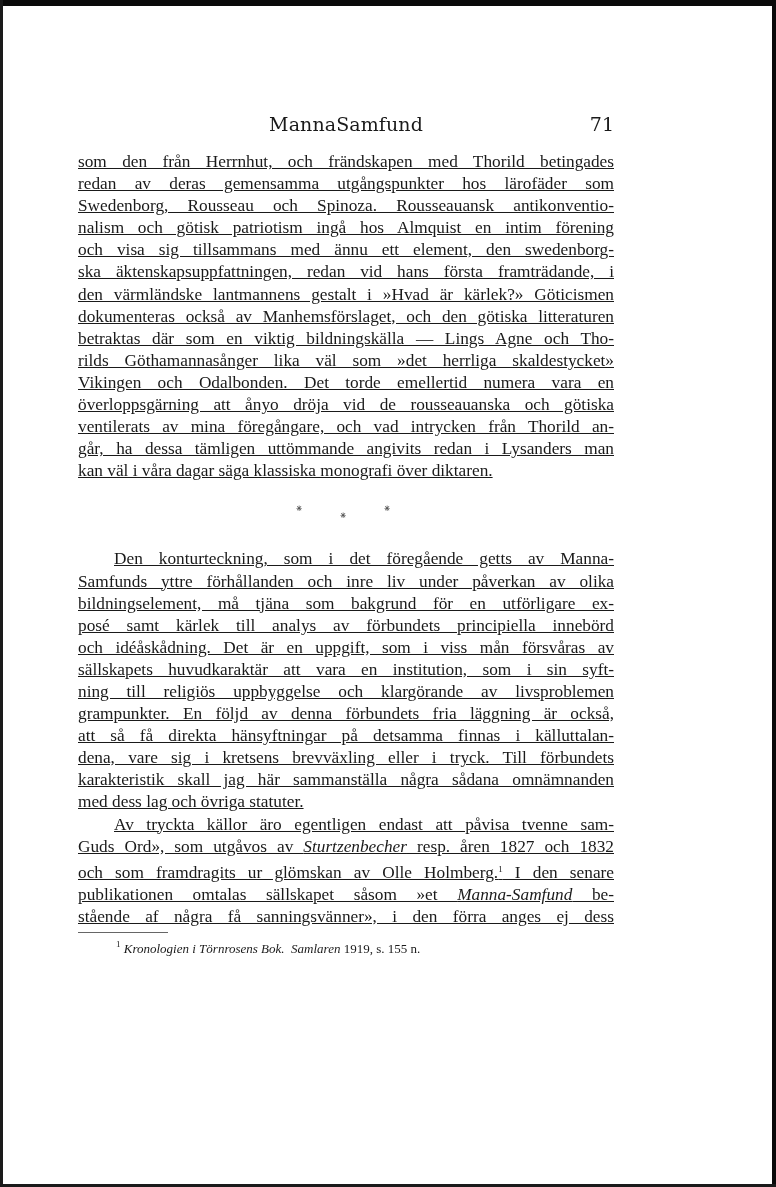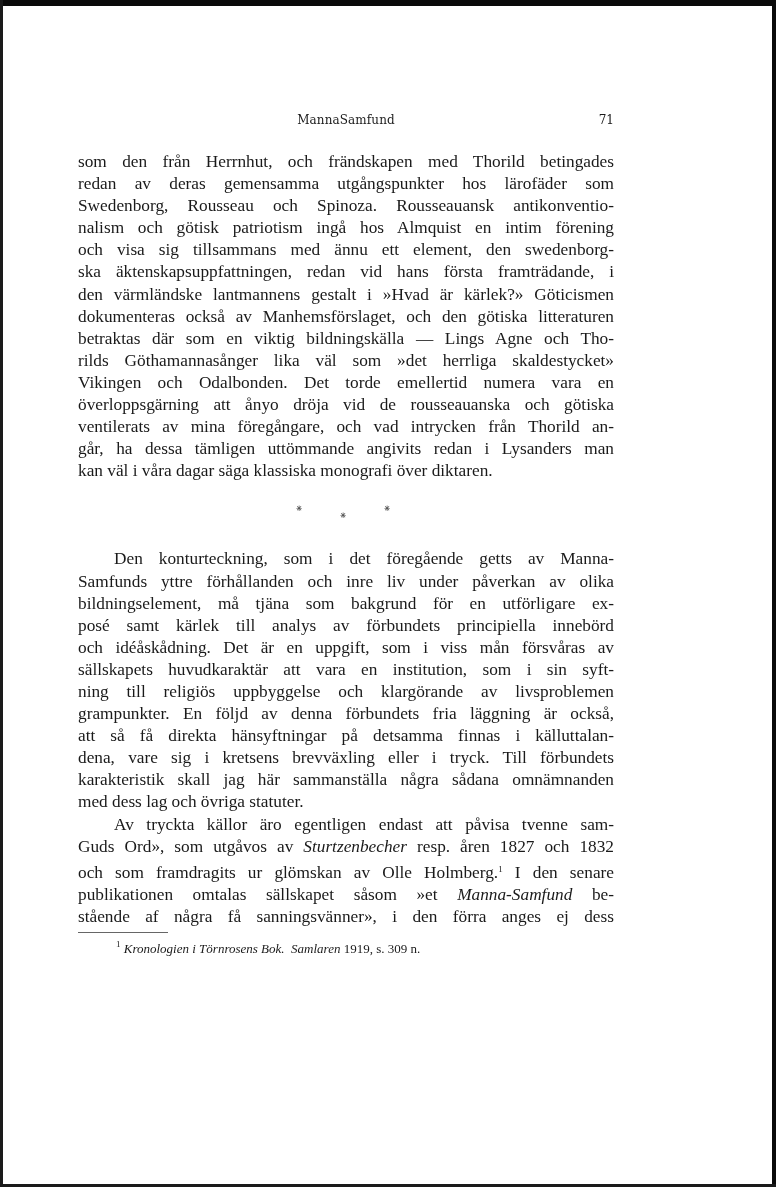--- a/index.html
+++ b/index.html
@@ -33,21 +33,21 @@
     }
     .page {
       position: absolute;
       left: 78px;
       top: 113px;
       width: 536px;
     }
     .running-head {
       position: relative;
       height: 22px;
-      font-size: 12px;
+      font-size: 19px;
     }
     .running-title {
       position: absolute;
       left: 0; right: 0;
       text-align: center;
       letter-spacing: 0.1px;
     }
     .page-number {
       position: absolute;
       right: 0;
@@ -59,20 +59,21 @@
       font-size: 17.3px;
       line-height: 22.1px;
       text-align: justify;
       hyphens: none;
     }
     .line {
       display: block;
       text-align: justify;
       text-align-last: justify;
       white-space: nowrap;
+      text-decoration: underline;
     }
     .line.left {
       text-align-last: left;
     }
     .line.indent {
       padding-left: 36px;
     }
     .asterism {
       position: relative;
       height: 66px;
@@ -164,15 +165,15 @@
       <span class="line indent">Av tryckta källor äro egentligen endast att påvisa tvenne sam-</span>
       <span class="line"><span>Guds Ord», som utgåvos av </span><em>Sturtzenbecher</em><span> resp. åren 1827 och 1832</span></span>
       <span class="line"><span>och som framdragits ur glömskan av Olle Holmberg.</span><sup>1</sup><span> I den senare</span></span>
       <span class="line"><span>publikationen omtalas sällskapet såsom »et </span><em>Manna-Samfund</em><span> be-</span></span>
       <span class="line">stående af några få sanningsvänner», i den förra anges ej dess</span>
     </div>
 
   </div>
 
   <div class="footnote-rule"></div>
-  <div class="footnote"><sup>1</sup> <em>Kronologien i Törnrosens Bok.</em>&nbsp;&nbsp;<em>Samlaren</em><span> 1919, s. 309 n.</span></div>
+  <div class="footnote"><sup>1</sup> <em>Kronologien i Törnrosens Bok.</em>&nbsp;&nbsp;<em>Samlaren</em><span> 1919, s. 155 n.</span></div>
 
 </div>
 
 </body></html>

